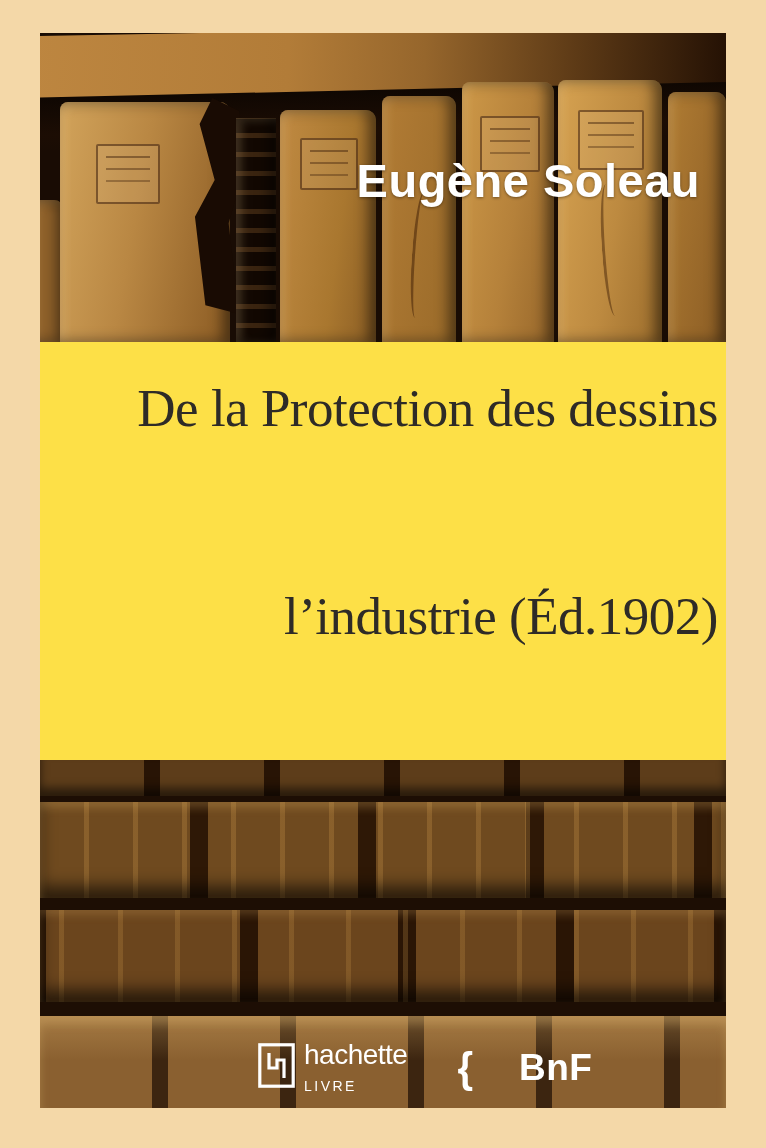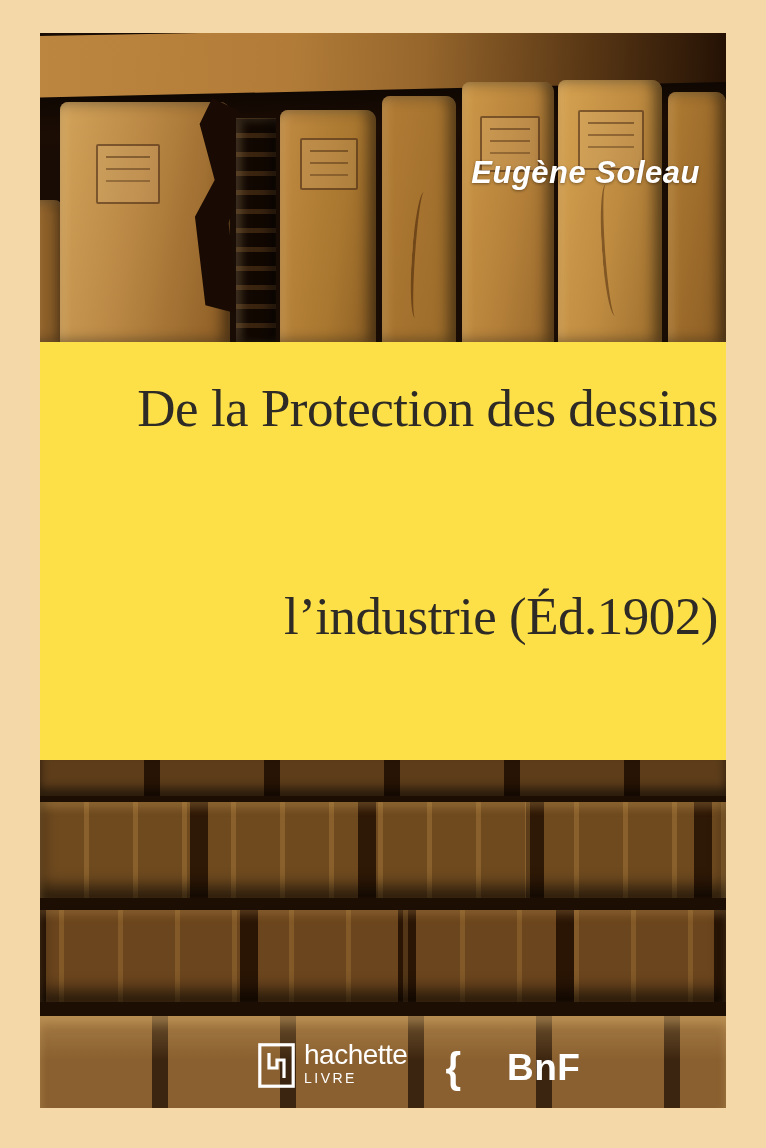--- a/index.html
+++ b/index.html
@@ -58,23 +58,22 @@
   .bk4 .lbl{left:20px;top:28px;width:54px;height:48px;}
   .bk6 .lbl{left:18px;top:34px;width:56px;height:52px;}
   .bk7 .lbl{left:20px;top:30px;width:62px;height:56px;}
   .lbl::after{content:"";position:absolute;left:8px;top:10px;right:8px;height:0;
        border-top:2px solid rgba(58,28,8,.45);
        box-shadow:0 12px 0 rgba(58,28,8,.4), 0 24px 0 rgba(58,28,8,.35);}
 
   
   .author{
     position:absolute;top:124px;right:26px;
-    font-size:31px;line-height:1;font-weight:700;color:#ffffff;letter-spacing:.5px;
+    font-size:47px;line-height:1;font-weight:700;color:#ffffff;letter-spacing:.5px;
     text-shadow:0 1px 3px rgba(20,10,2,.45);
-    font-style:italic;
   }
 
   
   .white-band{position:absolute;left:40px;top:342px;width:686px;height:418px;background:#fde047;}
   .title{
     position:absolute;top:14px;right:8px;left:10px;
     text-align:right;
     font-family:"Liberation Serif", serif;
     font-size:53px;line-height:104px;font-weight:400;
     color:#2e2b27;letter-spacing:-.5px;
@@ -96,26 +95,26 @@
         repeating-linear-gradient(90deg,#6b451d 0 140px,#2a1505 140px 158px);
       background-position:26px 0,60px 0;
       box-shadow:inset 0 5px 8px rgba(224,176,100,.24), inset 0 -12px 16px rgba(0,0,0,.62);}
   .r3{top:256px;height:92px;
       background:
         linear-gradient(rgba(228,184,112,.30),rgba(0,0,0,0) 48%),
         repeating-linear-gradient(90deg,#8a6030 0 112px,#3c2510 112px 128px);
       box-shadow:inset 0 8px 10px rgba(230,190,120,.3);}
 
   
-  .logos{position:absolute;left:218px;top:281px;display:flex;align-items:flex-start;gap:38px;}
+  .logos{position:absolute;left:218px;top:281px;display:flex;align-items:flex-start;gap:50px;}
   .hachette{display:flex;align-items:flex-start;gap:9px;color:#fff;}
   .hachette svg{display:block;margin-top:2px;}
   .h-text{display:flex;flex-direction:column;}
   .h-word{font-size:28px;line-height:28px;font-weight:400;letter-spacing:-.5px;}
-  .h-sub{font-size:14px;line-height:16px;font-weight:400;letter-spacing:2.5px;margin-top:1px;}
+  .h-sub{font-size:14px;line-height:16px;font-weight:400;letter-spacing:2.5px;margin-top:9px;}
   .bnf{display:flex;align-items:center;color:#fff;margin-top:6px;}
   .bnf .brace{font-size:40px;font-weight:600;line-height:1;transform:scaleY(1.05);margin-right:2px;}
   .bnf .word{font-size:37px;font-weight:700;line-height:1;letter-spacing:.5px;margin-left:44px;}
 </style>
 </head>
 <body>
 
 <div class="photo photo-top">
   <div class="shelf-strip"></div>
   <div class="shelf-shadow"></div>

